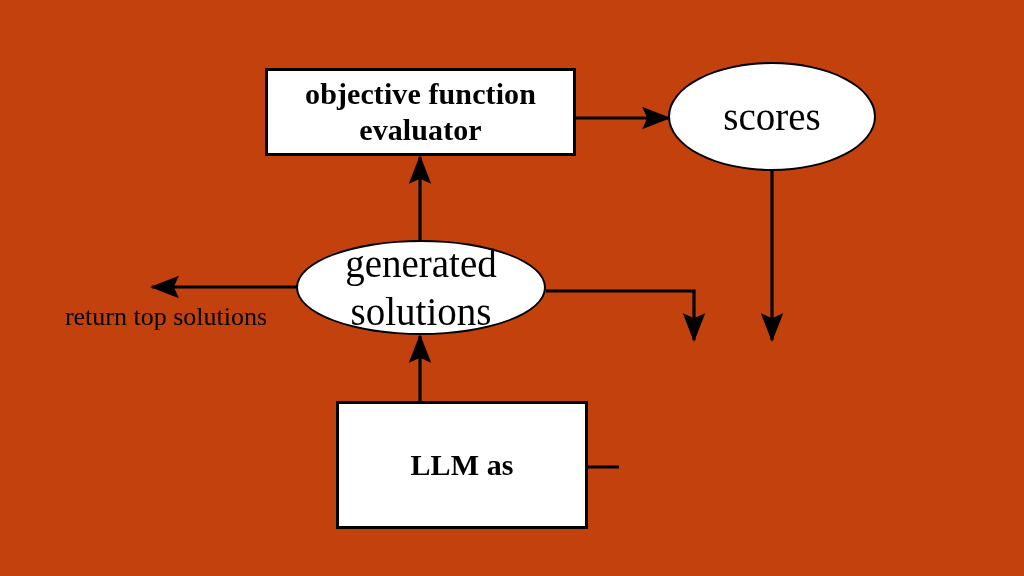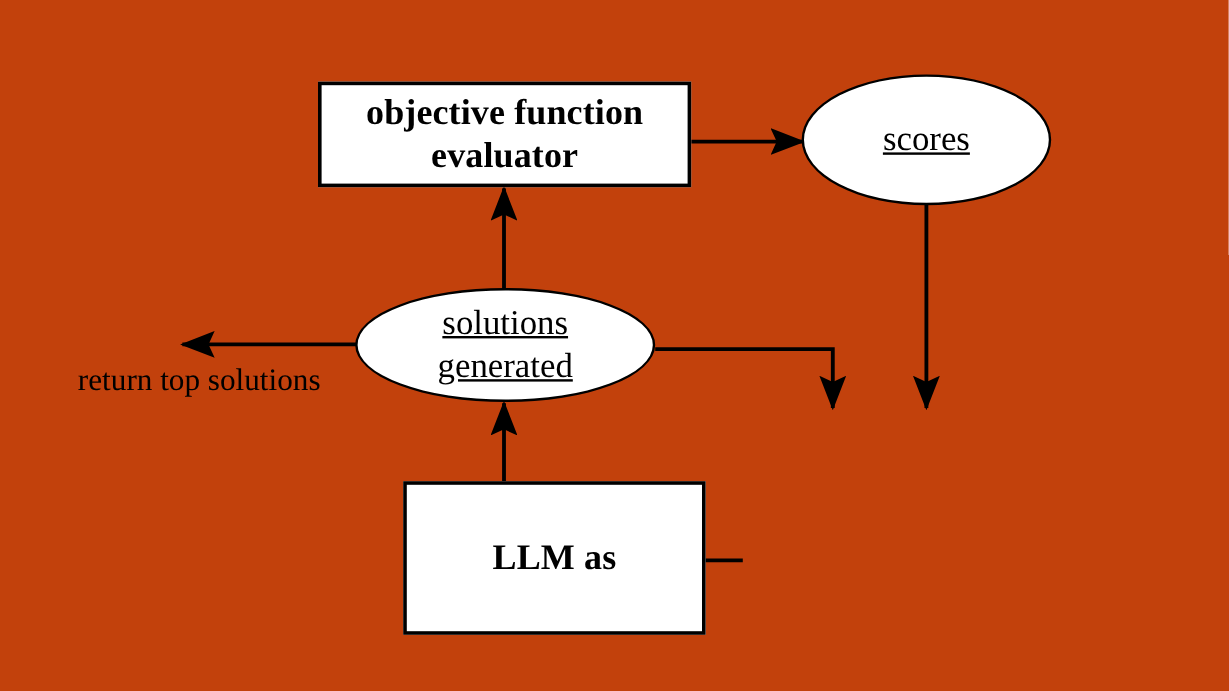--- a/index.html
+++ b/index.html
@@ -46,24 +46,23 @@
     white-space: nowrap;
   }
 
   
   .ellipse {
     border: 2.5px solid #000000;
     border-radius: 50%;
     background: #ffffff;
   }
   .ellipse .line {
-    font-size: 29px;
+    font-size: 39px;
     line-height: 1.22;
     white-space: nowrap;
-    text-decoration: underline;
   }
 
   
   #meta-prompt-box {
     border: 3px solid #000000;
     background: #ffffff;
     display: block;
     font-family: "Liberation Sans", "DejaVu Sans", sans-serif;
   }
   #meta-prompt-header {
@@ -131,22 +130,22 @@
   <div class="node box" id="objective-box" style="left:265px; top:68px; width:311px; height:88px;">
     <div class="line">objective function</div>
     <div class="line">evaluator</div>
   </div>
 
   <div class="node ellipse" id="scores-ellipse" style="left:668px; top:62px; width:208px; height:109px;">
     <div class="line">scores</div>
   </div>
 
   <div class="node ellipse" id="solutions-ellipse" style="left:296px; top:240px; width:250px; height:95px;">
+    <div class="line">generated</div>
     <div class="line">solutions</div>
-    <div class="line">generated</div>
   </div>
 
   <div class="node box" id="llm-box" style="left:296px; top:401px; width:252px; height:128px;margin-left:40px;">
     <div class="line">LLM as</div>
   </div>
 
 
   <div id="return-caption" style="left:30px; top:300px; width:272px;">
     <div>return top solutions</div>
   </div>

